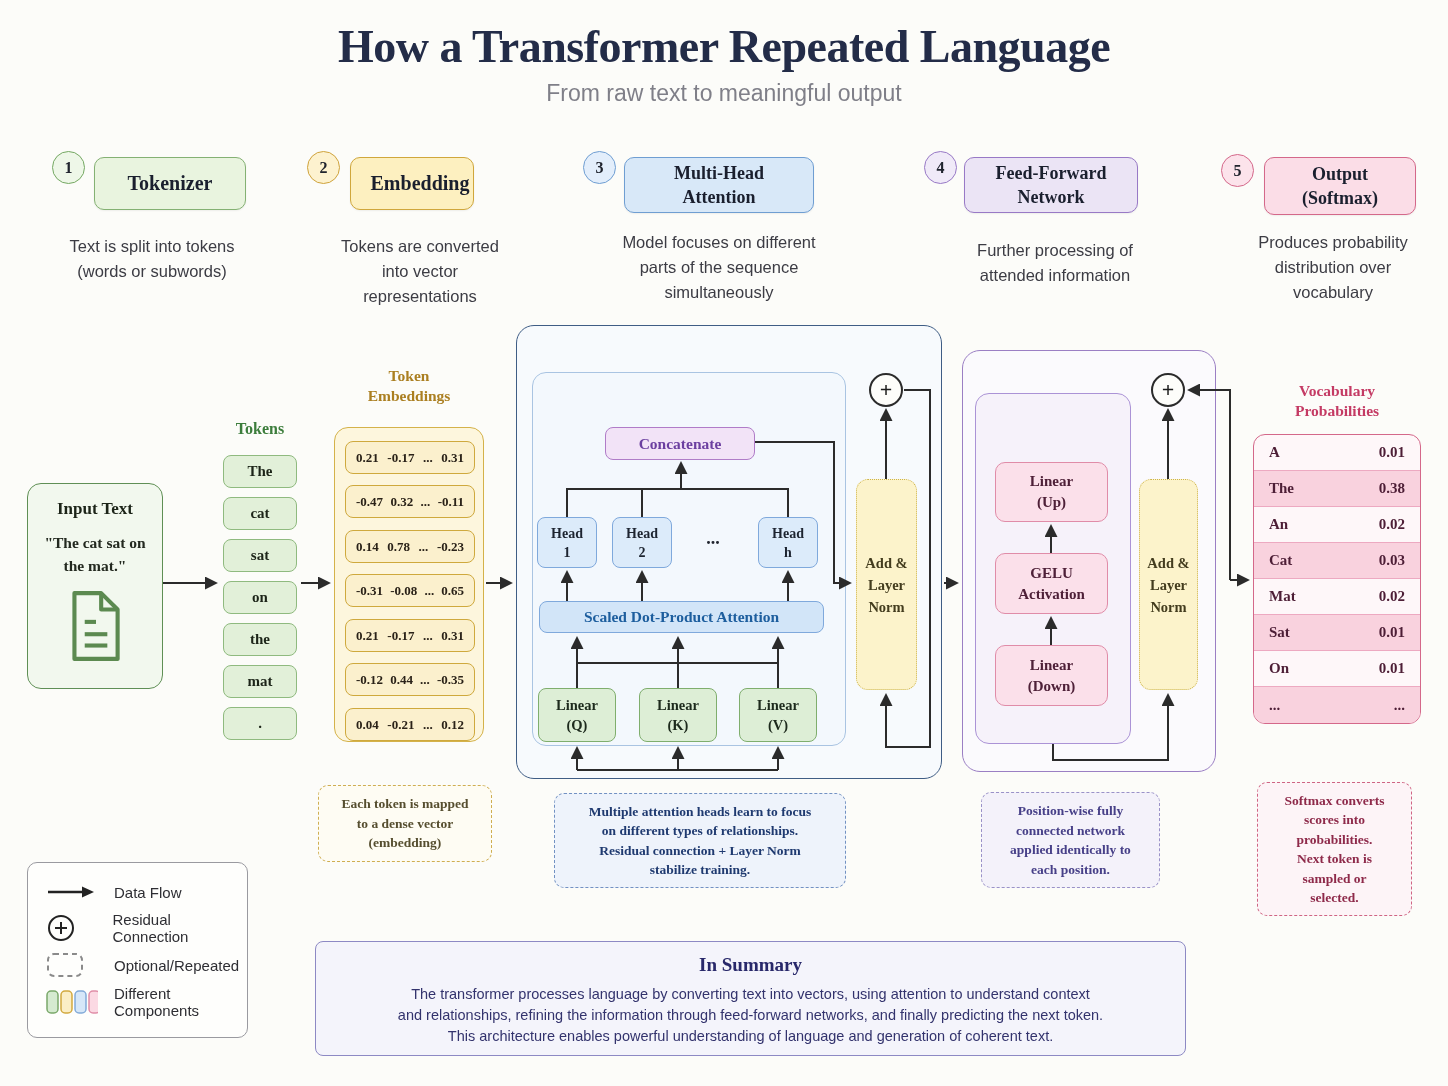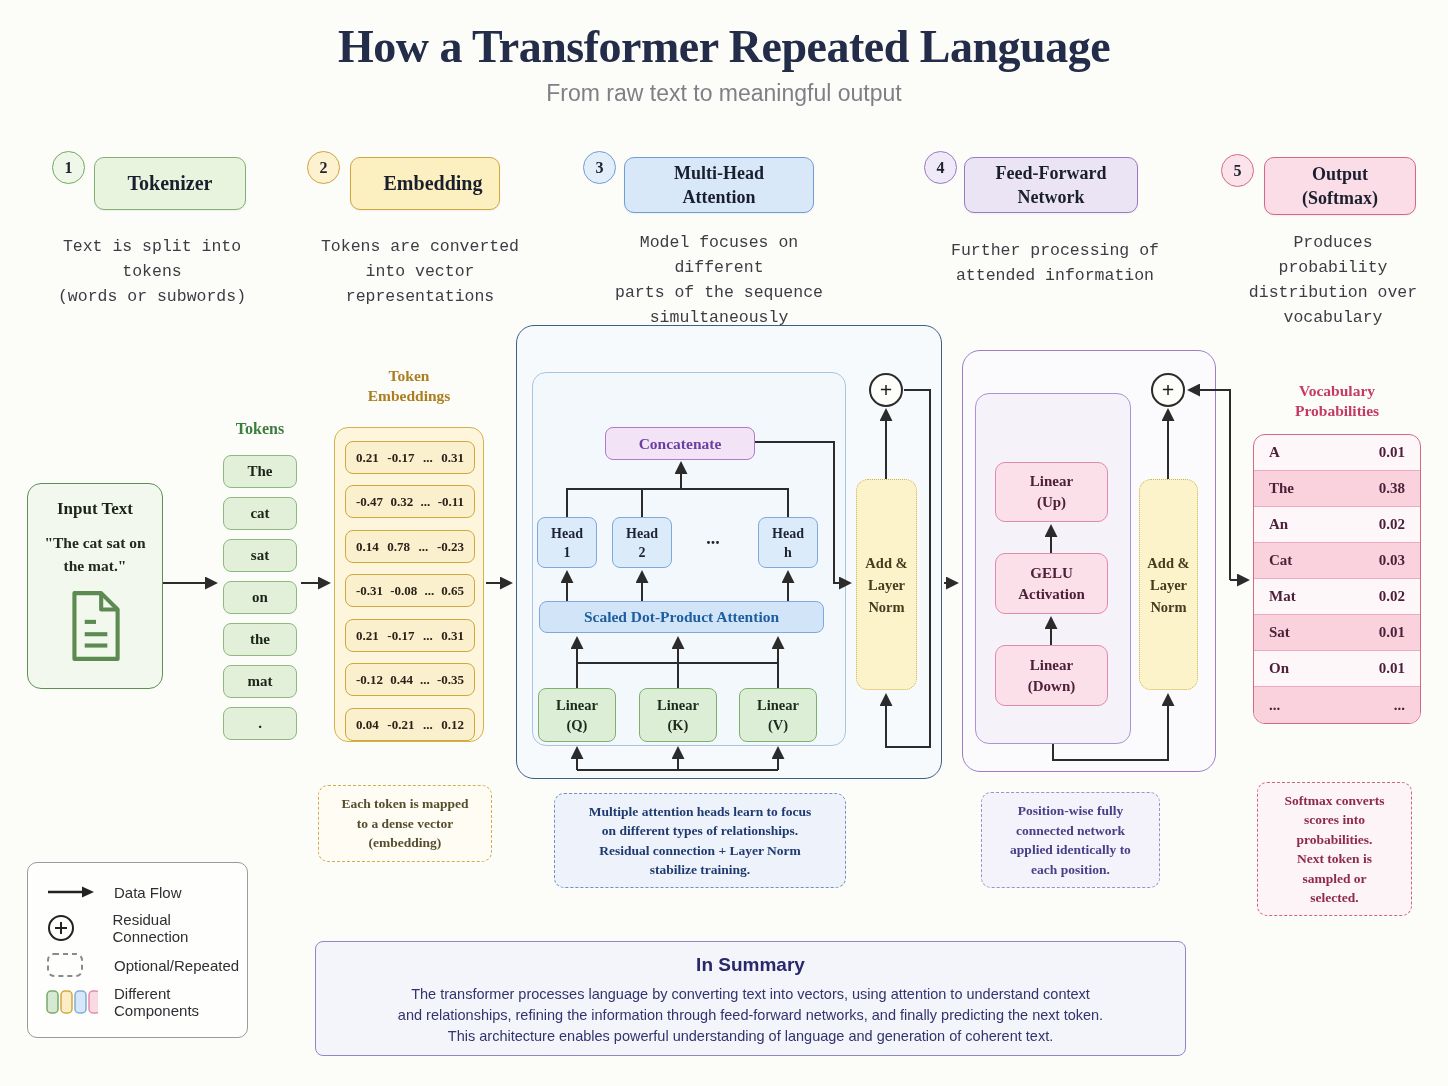--- a/index.html
+++ b/index.html
@@ -18,21 +18,21 @@
   .subtitle { left:0; top:80px; width:1448px; text-align:center;
     font-size:23px; color:#7f7f88; }
 
   .stage-circle { width:33px; height:33px; border-radius:50%; border:1.6px solid;
     display:flex; align-items:center; justify-content:center;
     font-family:"Liberation Serif","DejaVu Serif",serif; font-weight:700; font-size:16px; color:#20242e;
     background:#fff; z-index:2; }
   .stage-box { border:1.6px solid; border-radius:10px; display:flex; align-items:center; justify-content:center;
     text-align:center; font-family:"Liberation Serif","DejaVu Serif",serif; font-weight:700; color:#1a1f2e; z-index:2;
     box-shadow:0 1px 2px rgba(0,0,0,0.06); }
-  .stage-desc { text-align:center; font-size:16.5px; line-height:25px; color:#3c3c44; white-space:pre-line;font-family:Liberation Mono, monospace; }
+  .stage-desc { text-align:center; font-size:16.5px; line-height:25px; color:#3c3c44; white-space:pre-line; }
 
   .c1 { background:#eef7e8; border-color:#74a862; }
   .c2 { background:#fdf2cf; border-color:#cfa33c; }
   .c3 { background:#e3eefb; border-color:#6f9ed2; }
   .c4 { background:#f0eaf8; border-color:#9879c6; }
   .c5 { background:#fce3eb; border-color:#d4688a; }
   .b1 { background:#e9f4df; border-color:#84b173; }
   .b2 { background:#fdf0c0; border-color:#d0a73c; }
   .b3 { background:#d8e8f8; border-color:#6f9ed2; }
   .b4 { background:#ebe4f5; border-color:#9879c6; }
@@ -94,21 +94,21 @@
   .note-att { border-color:#7291c2; background:#eef3fb; color:#1f3a70; }
   .note-ffn { border-color:#9a92c8; background:#f4f2fa; color:#474088; }
   .note-sm  { border-color:#cf6584; background:#fdf4f7; color:#8e2a4a; }
 
   .legend-box { background:#fefefc; border:1.5px solid #9a9aa0; border-radius:10px; z-index:2; }
   .legend-row { position:absolute; left:18px; display:flex; align-items:center; gap:16px; height:30px; }
   .legend-label { font-size:15px; color:#2e2e33; }
   .legend-icon { width:52px; display:flex; align-items:center; justify-content:flex-start; }
 
   .summary-box { background:#f4f4fb; border:1.6px solid #8d89c4; border-radius:8px; z-index:2; }
-  .summary-title { text-align:center; font-family:Liberation Sans, sans-serif; font-weight:700;
+  .summary-title { text-align:center; font-family:Liberation Serif, serif; font-weight:700;
     font-size:19px; color:#28286a; }
   .summary-body { text-align:center; font-size:14.5px; line-height:21px; color:#33336d; white-space:pre-line; }
 
   #overlay { position:absolute; left:0; top:0; z-index:4; pointer-events:none; }
 </style>
 </head>
 <body>
 
 <div id="canvas">
 
@@ -116,21 +116,21 @@
   <div class="abs subtitle">From raw text to meaningful output</div>
 
   <div class="abs stage-circle c1" style="left:52px;top:151px;">1</div>
   <div class="abs stage-box b1" style="left:94px;top:157px;width:152px;height:53px;font-size:20px;">
       <span class="pre">Tokenizer</span>
     </div>
   <div class="abs stage-desc" style="left:42px;top:234px;width:220px;">Text is split into tokens
 (words or subwords)</div>
 
   <div class="abs stage-circle c2" style="left:307px;top:151px;">2</div>
-  <div class="abs stage-box b2" style="left:350px;top:157px;width:150px;height:53px;font-size:20px;padding-left:16px;">
+  <div class="abs stage-box b2" style="left:350px;top:157px;width:124px;height:53px;font-size:20px;padding-left:16px;">
       <span class="pre">Embedding</span>
     </div>
   <div class="abs stage-desc" style="left:320px;top:234px;width:200px;">Tokens are converted
 into vector
 representations</div>
 
   <div class="abs stage-circle c3" style="left:583px;top:151px;">3</div>
   <div class="abs stage-box b3" style="left:624px;top:157px;width:190px;height:56px;font-size:18px;line-height:24px;">
       <span class="pre">Multi-Head
 Attention</span>

